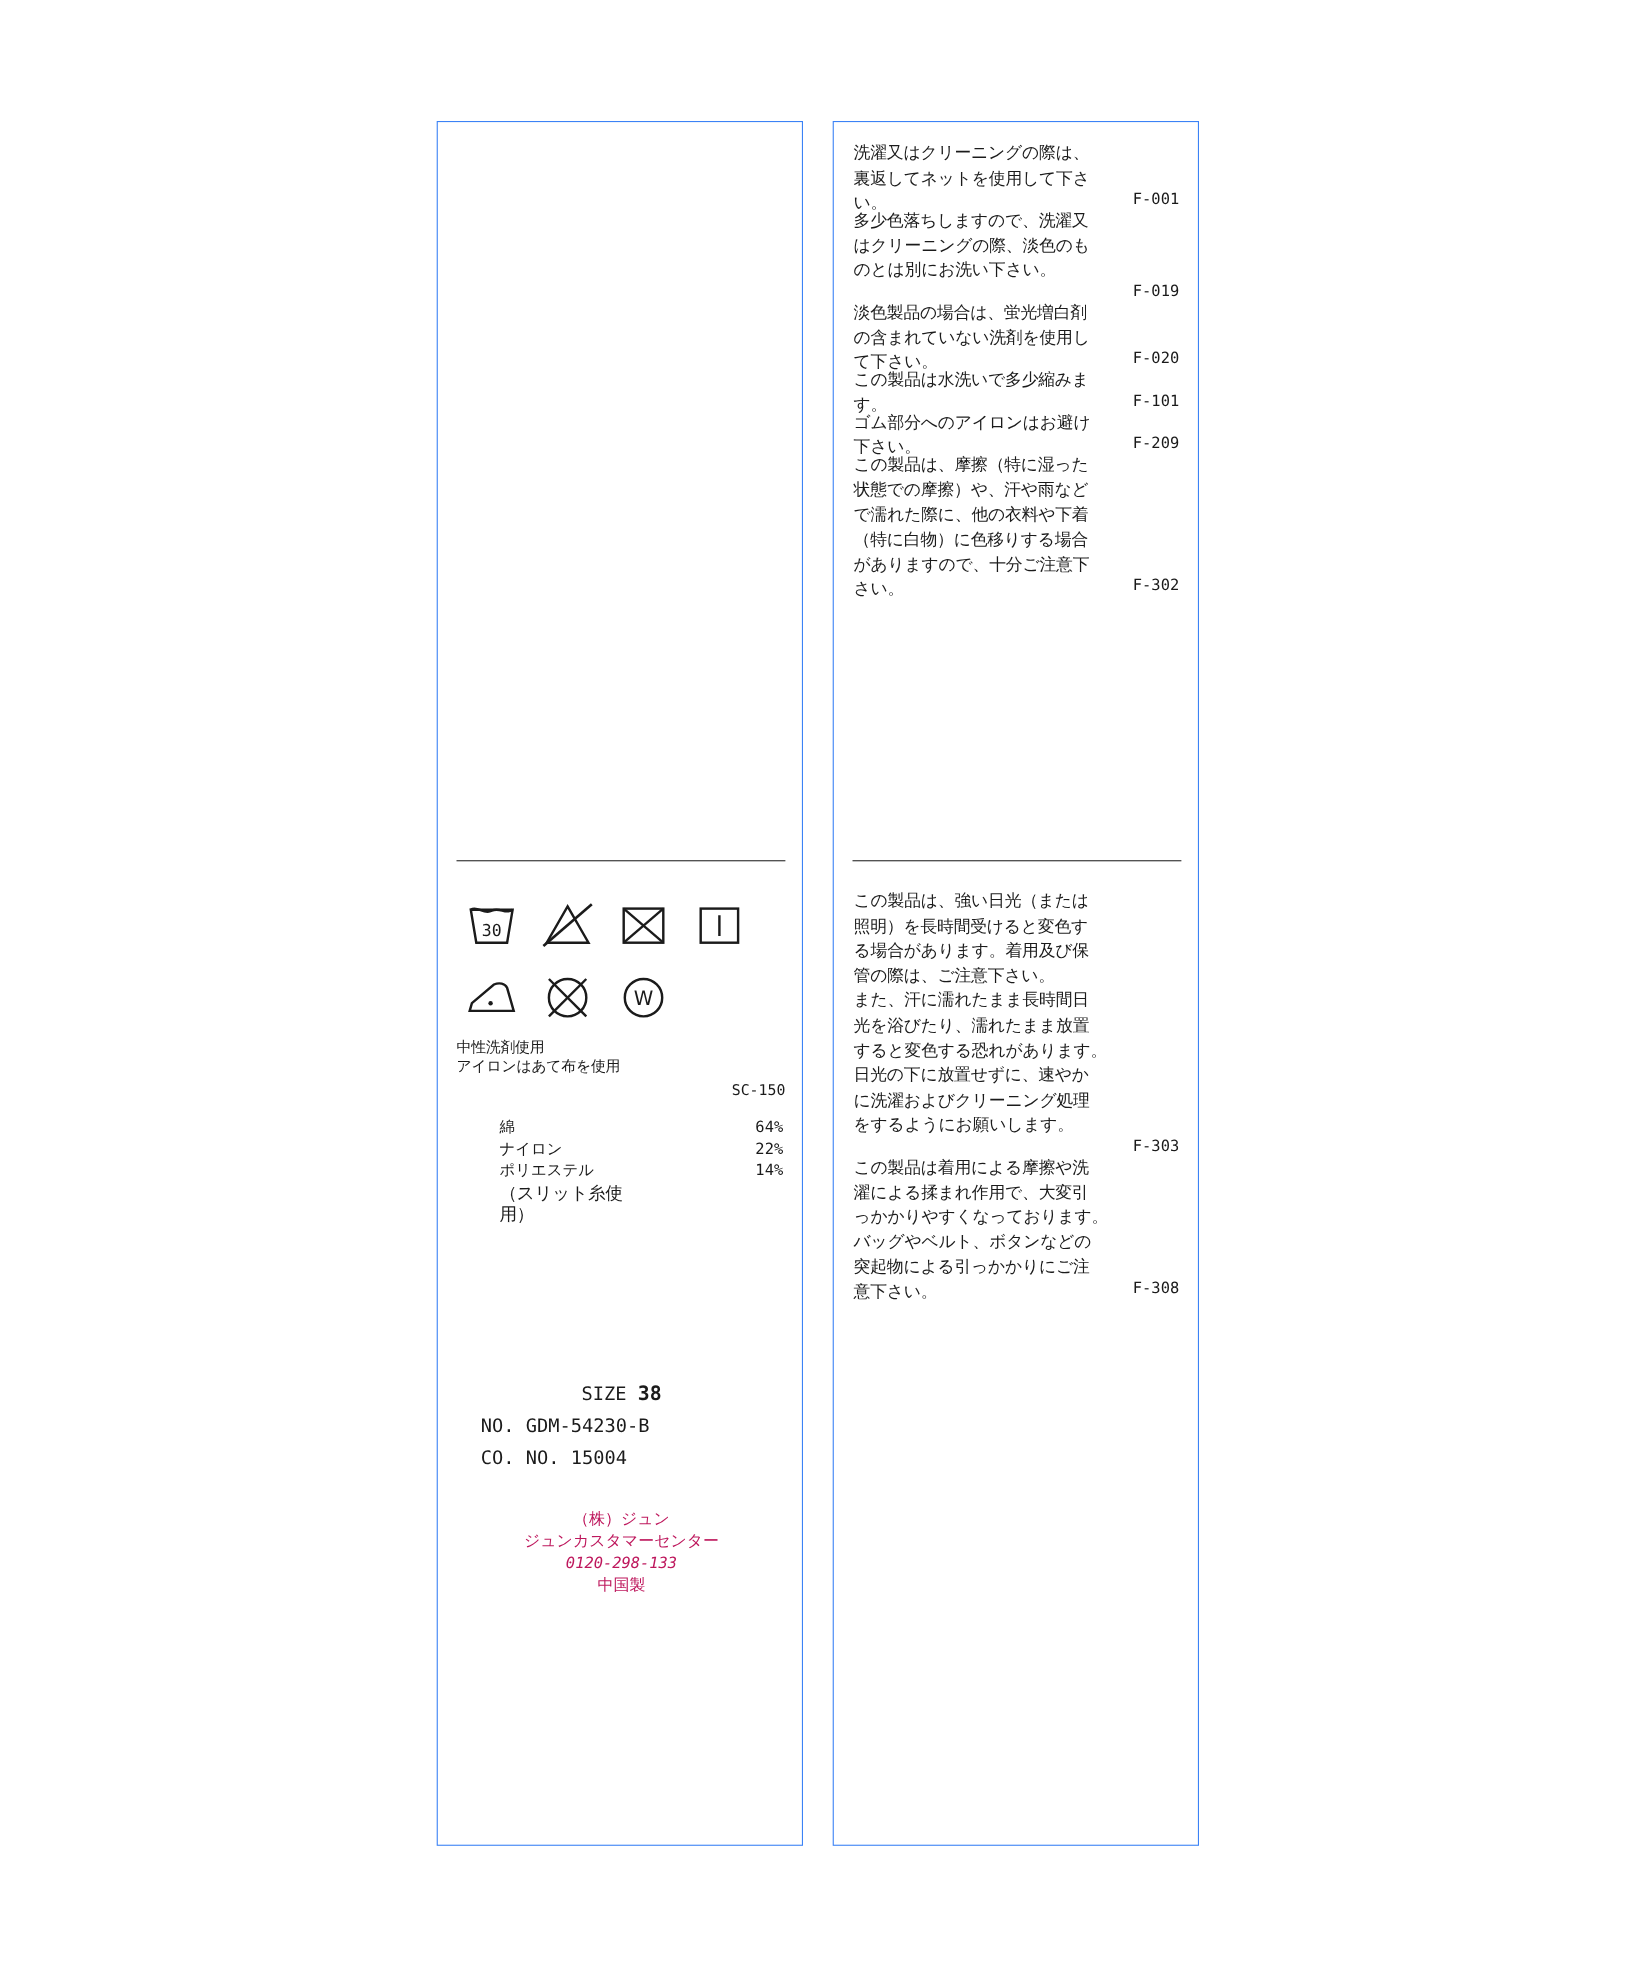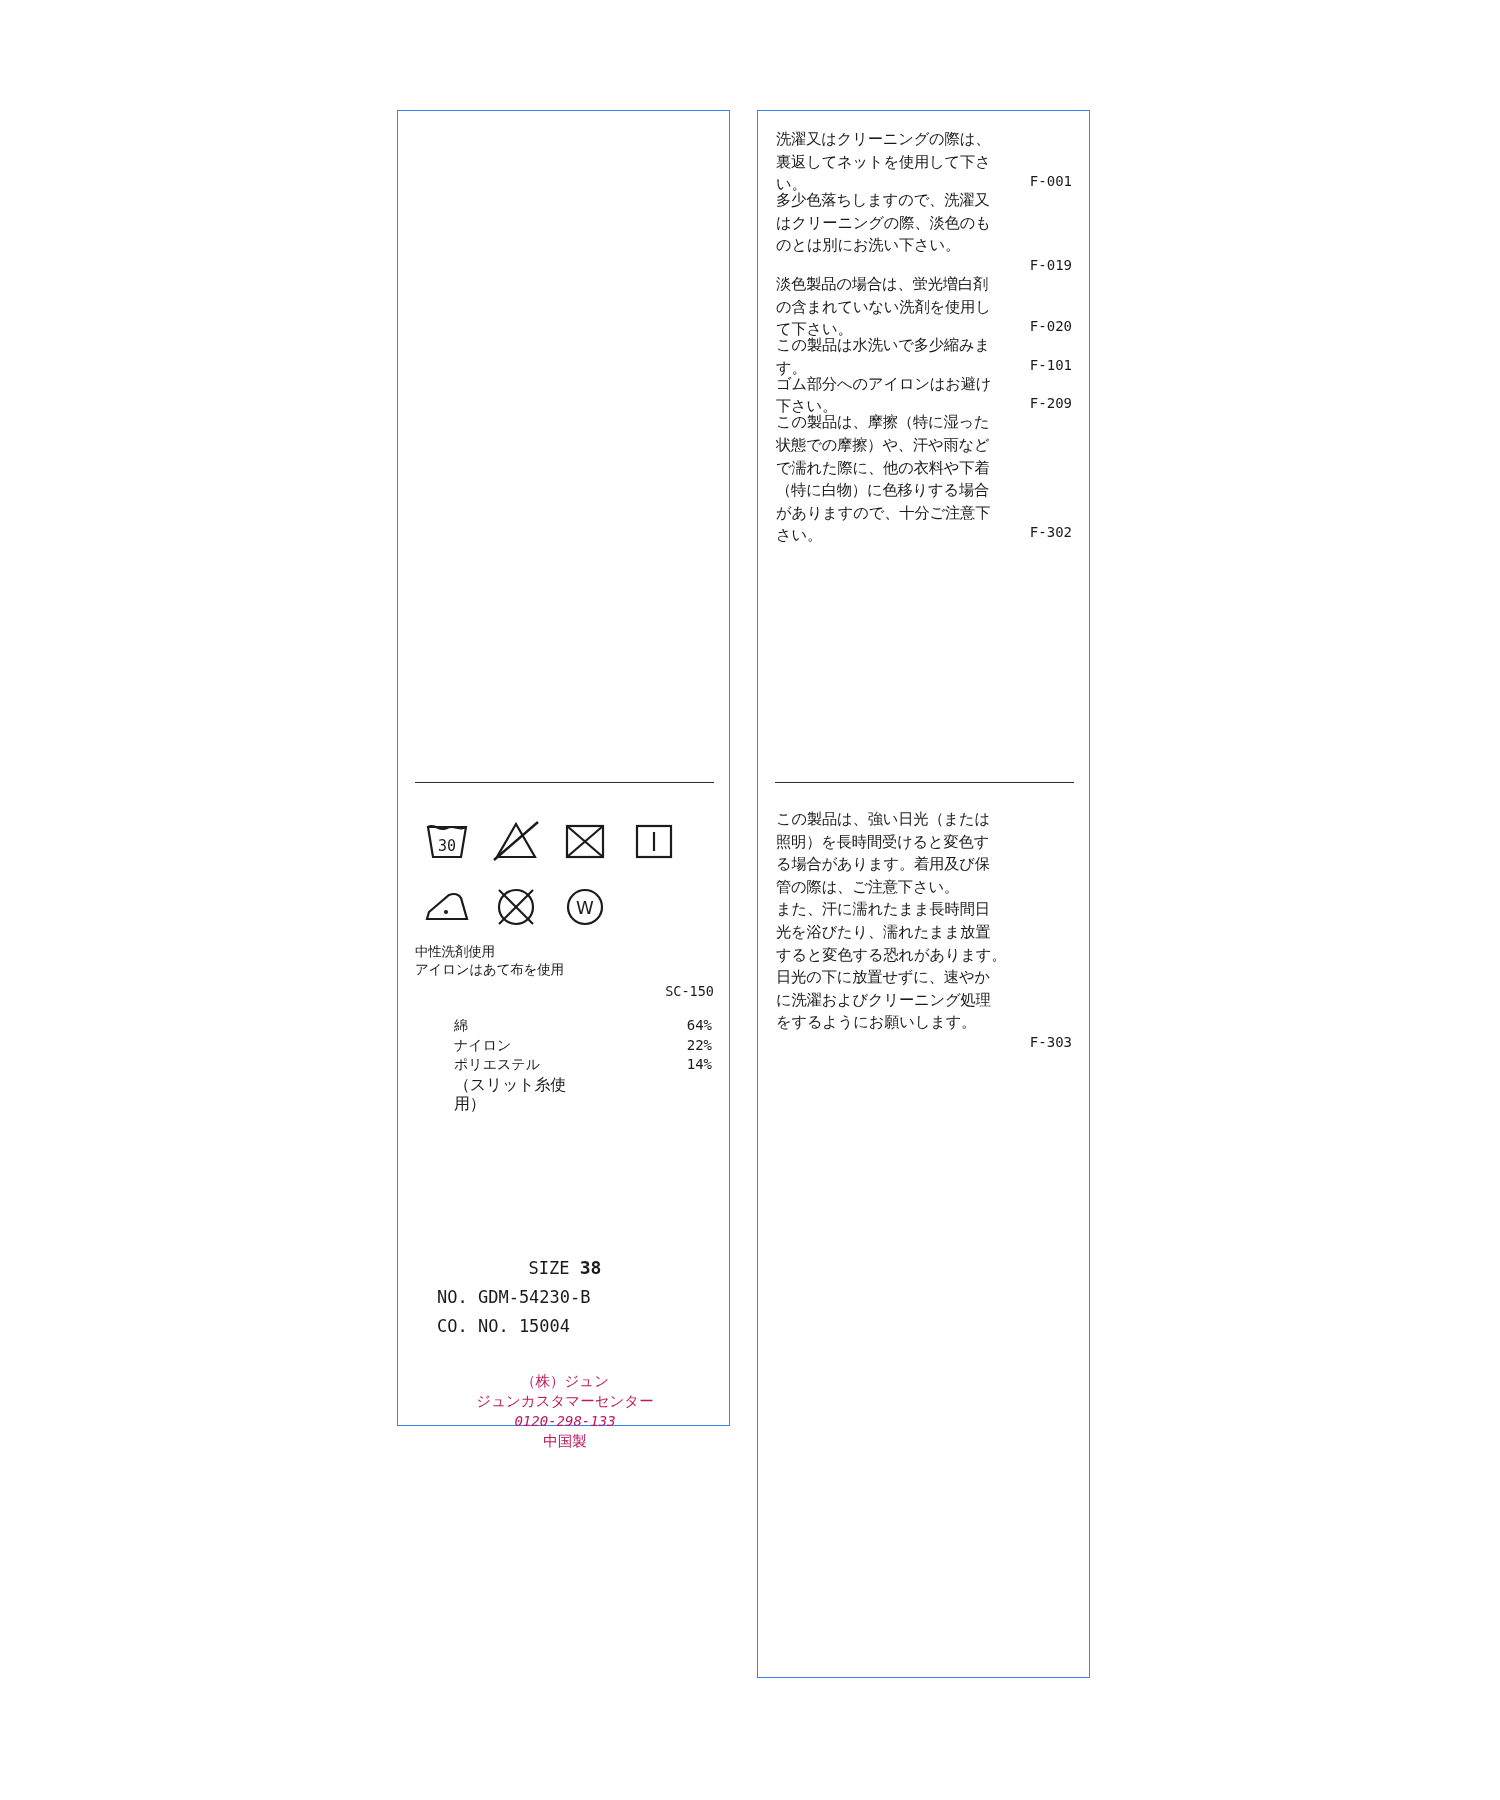--- a/index.html
+++ b/index.html
@@ -28,21 +28,21 @@
   .panel {
     position: absolute;
     border: 1px solid #3b82f6;
     box-sizing: border-box;
     background: #fff;
   }
   #left-panel {
     left: 397px;
     top: 110px;
     width: 333px;
-    height: 1316px;
+    height: 1568px;
   }
   #right-panel {
     left: 757px;
     top: 110px;
     width: 333px;
     height: 1568px;
   }
 
   
   .jp {
@@ -368,18 +368,27 @@
 管の際は、ご注意下さい。
 また、汗に濡れたまま長時間日
 光を浴びたり、濡れたまま放置
 すると変色する恐れがあります。
 日光の下に放置せずに、速やか
 に洗濯およびクリーニング処理
 をするようにお願いします。</span>
         <span class="fcode" style="margin-top:0px;">F-303</span>
       </div>
 
+      <div class="care-note">
+        <span class="jp body">この製品は着用による摩擦や洗
+濯による揉まれ作用で、大変引
+っかかりやすくなっております。
+バッグやベルト、ボタンなどの
+突起物による引っかかりにご注
+意下さい。</span>
+        <span class="fcode">F-308</span>
+      </div>
 
     </div>
 
   </div>
 
 </div>
 
 </body></html>

